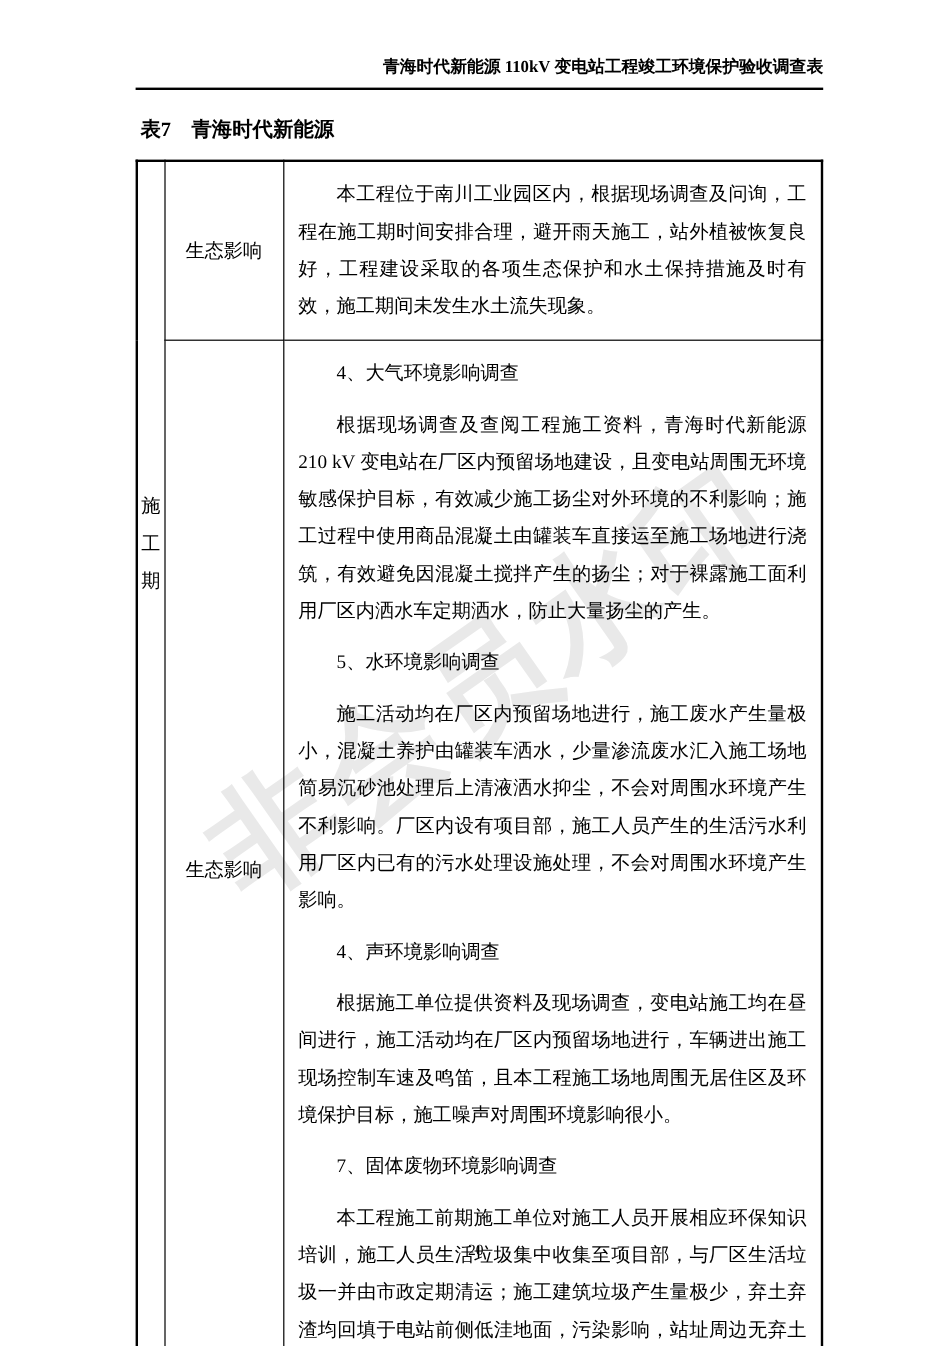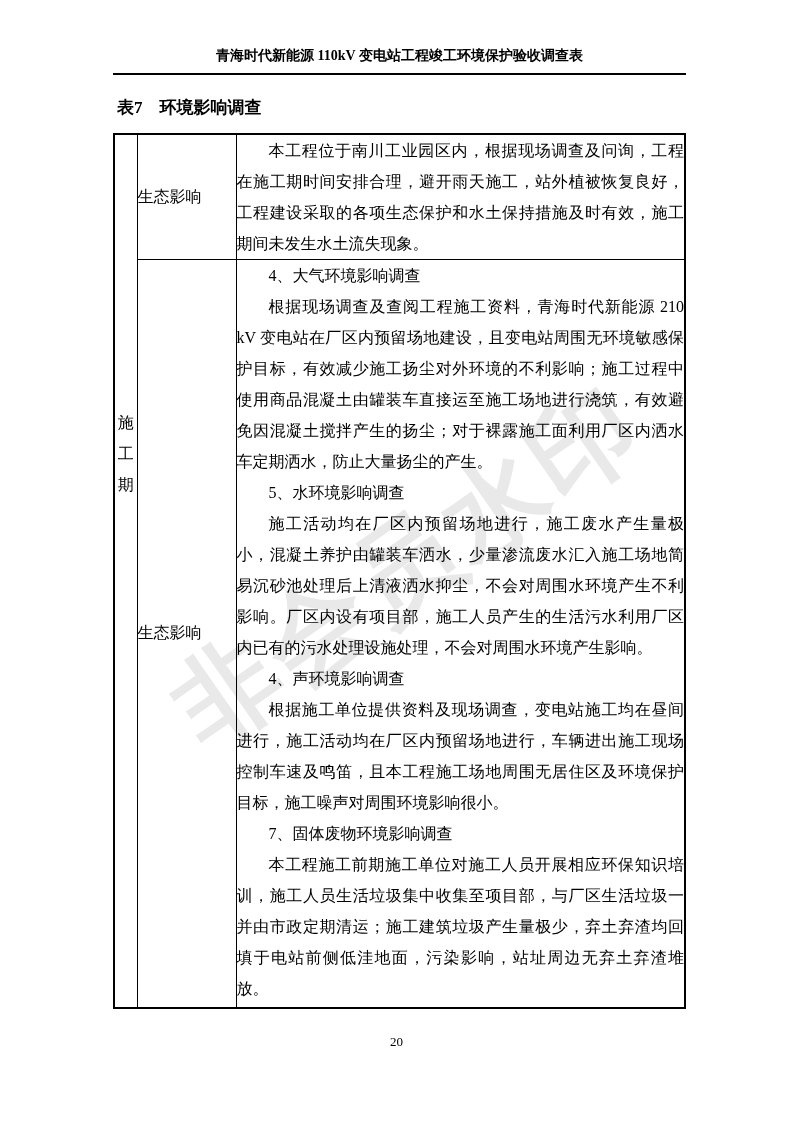--- a/index.html
+++ b/index.html
@@ -21,21 +21,21 @@
     color: #e9e9e9;
     white-space: nowrap;
     z-index: 0;
     font-weight: bold;
     user-select: none;
   }
   .doc-header {
     position: absolute;
     left: 113px; top: 47px;
     width: 573px;
-    text-align: center;
+    text-align: right;
     font-size: 14px;
     font-weight: bold;
     padding-bottom: 8px;
     border-bottom: 2px solid #000;
     z-index: 1;
   }
   .table-caption {
     position: absolute;
     left: 117px; top: 96px;
     margin: 0;
@@ -64,31 +64,32 @@
     text-align: center;
   }
   .period-stack {
     padding-top: 272px;
     font-size: 16px;
     line-height: 31px;
   }
   .period-stack span { display: block; }
   td.cat-cell {
     width: 99px;
+    text-align: center;
     vertical-align: middle;
     font-size: 16px;
   }
   tr.row-ecology { height: 122px; }
   tr.row-pollution { height: 748px; }
   td.content-cell {
     vertical-align: top;
     padding: 1px 6px 1px 8px;
   }
   td.content-cell p {
-    margin: 0;
+    margin: 12px;
     font-size: 16px;
     line-height: 31px;
     text-indent: 2em;
     text-align: justify;
   }
   .page-footer {
     position: absolute;
     left: 0; top: 1034px;
     width: 793px;
     text-align: center;
@@ -98,21 +99,21 @@
 </style>
 </head>
 <body>
 
 <div class="watermark">非会员水印</div>
 
 <div class="doc-header">
   <span>青海时代新能源 110kV 变电站工程竣工环境保护验收调查表</span>
 </div>
 
-<h2 class="table-caption">表7　环境影响调查</h2>
+<h2 class="table-caption">表7　青海时代新能源</h2>
 
 <table class="survey">
   <tbody>
       <tr class="row-ecology">
     <td class="period-cell" rowspan="2">
       <div class="period-stack">
         <span>施</span>
         <span>工</span>
         <span>期</span>
       </div>

